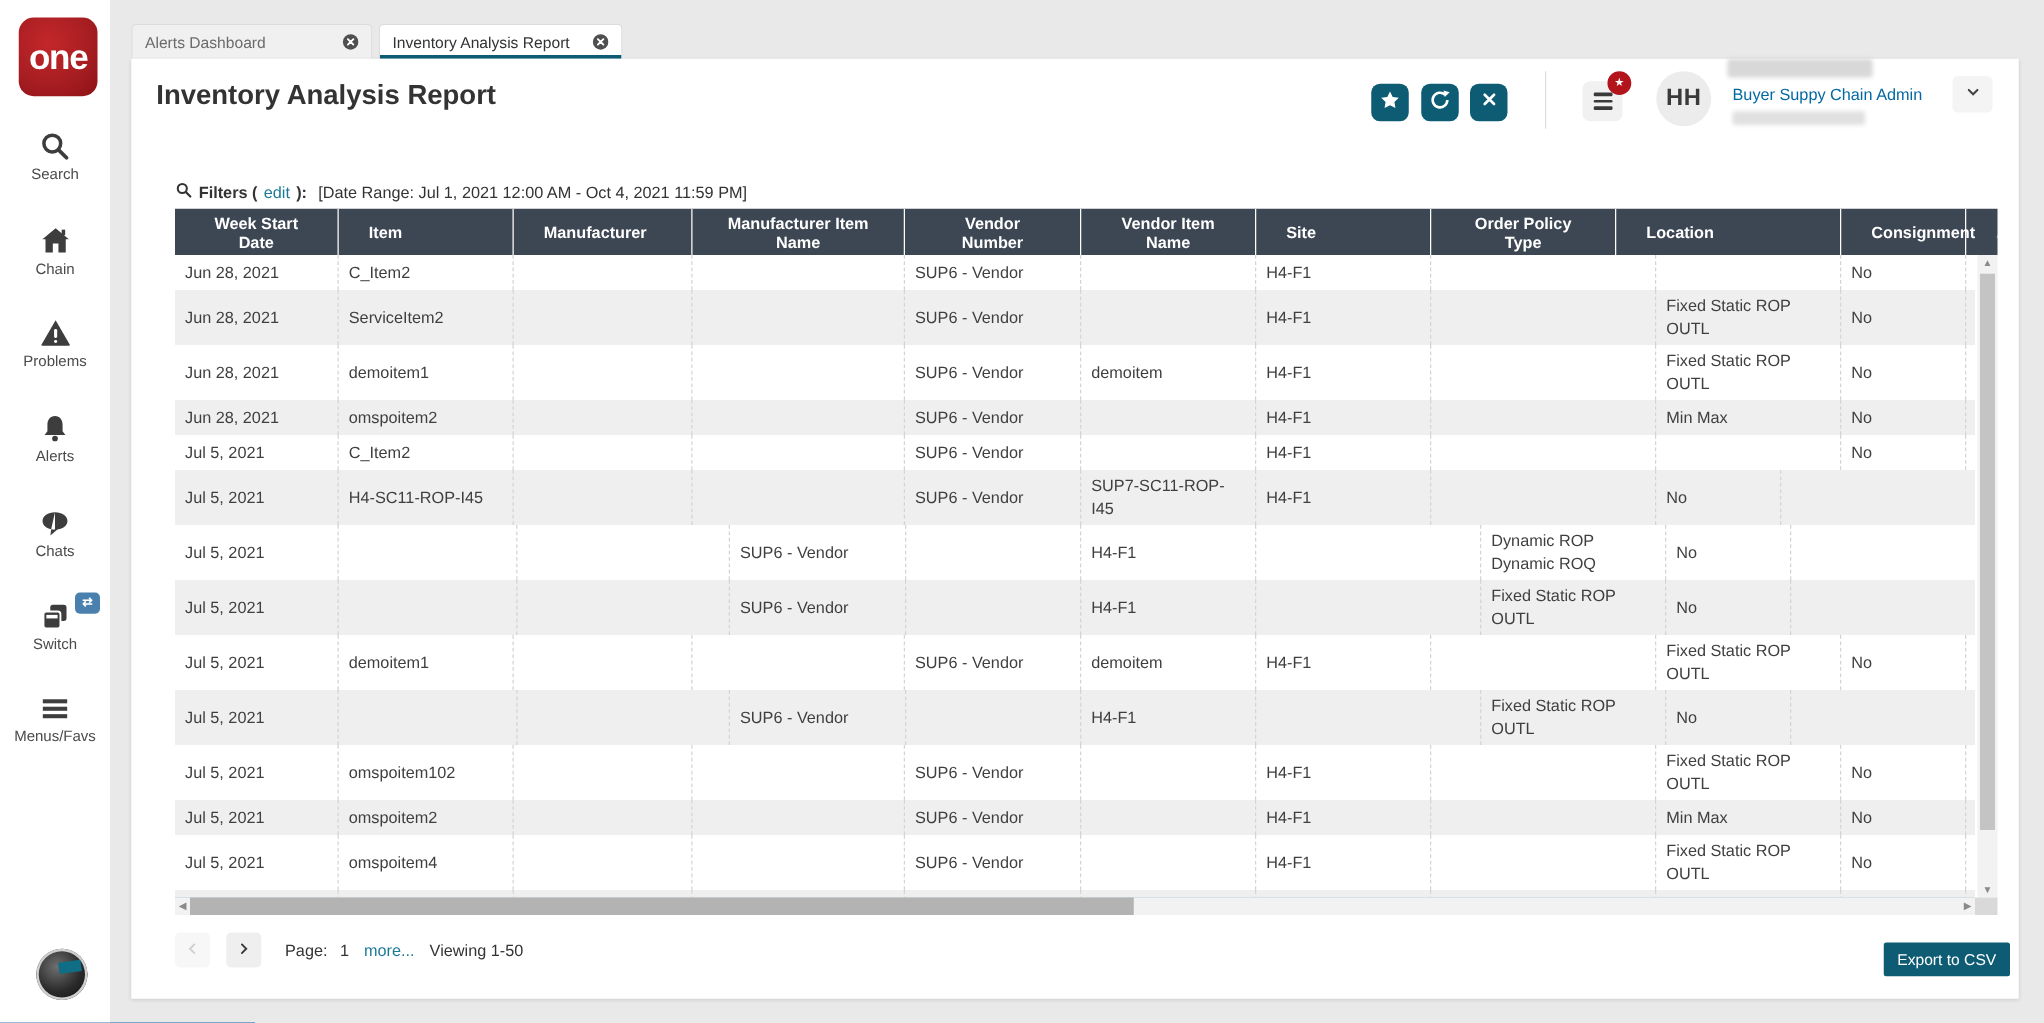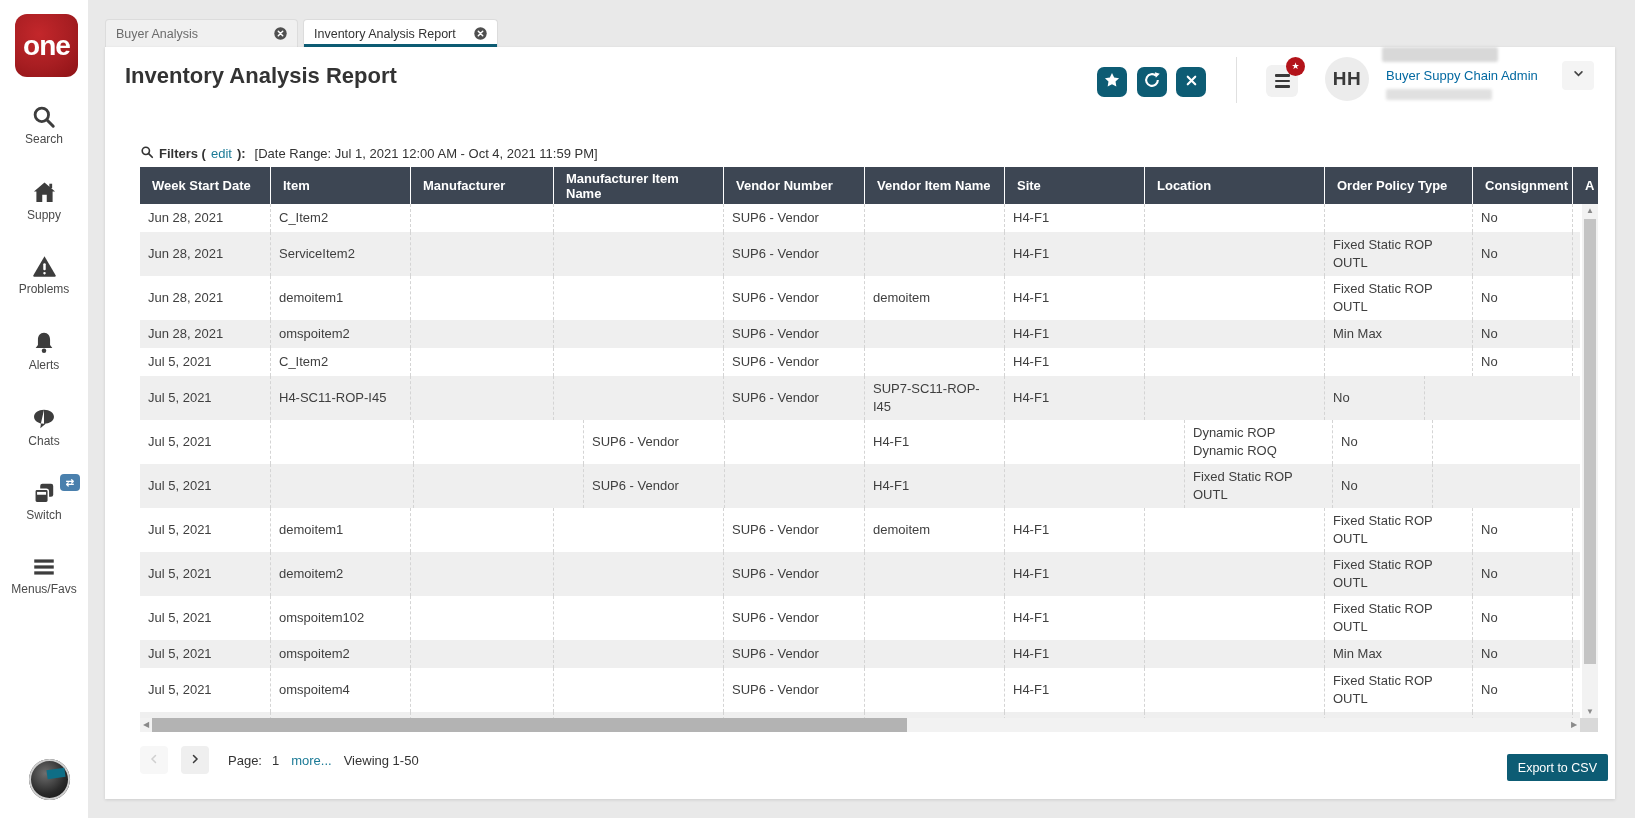--- a/index.html
+++ b/index.html
@@ -58,22 +58,22 @@
 
   
   .filters { position:absolute; left:35px; top:98px; display:flex; align-items:center; gap:5px; font-size:13px; color:#333; }
   .filters .b { font-weight:bold; }
   .filters a { color:#1b7a96; text-decoration:none; cursor:pointer; }
 
   
   .grid { position:absolute; left:35px; top:120px; width:1458px; height:565px; }
   .grid-header { position:absolute; left:0; top:0; width:1458px; height:37px; background:#3d4653;
                  display:flex; overflow:hidden; }
-  .th { flex:none; padding:3px 12px; color:#ffffff; font-size:13px; font-weight:bold; line-height:15px;
-        display:flex; align-items:center; border-left:1px solid #fdfdfd; cursor:pointer; }
+  .th { flex:none; padding:3px 24px; color:#ffffff; font-size:13px; font-weight:bold; line-height:15px;
+        display:flex; align-items:center; border-left:1px solid #fdfdfd; cursor:pointer;text-align:center; }
   .th:first-child { border-left:none; }
   .grid-body { position:absolute; left:0; top:37px; width:1440px; height:514px; overflow:hidden; background:#0369a1; }
   .tr { display:flex; min-height:28px; background:#ffffff; }
   .tr.alt { background:#efefef; }
   .td { flex:none; padding:4px 8px; font-size:13px; line-height:18px; color:#3f3f3f;
         display:flex; align-items:center; border-left:1px dashed #d4d4d4; }
   .td:first-child { border-left:none; }
 
   .vscroll { position:absolute; left:1442px; top:37px; width:16px; height:514px; background:#f2f2f2; }
   .vscroll .arrow { position:absolute; left:0; width:16px; height:13px; color:#8a8a8a; font-size:8px;
@@ -115,21 +115,21 @@
     <div class="lbl">Search</div>
   </div>
 
   <div class="side-item" style="top:178px">
     <div class="ic">
       <svg width="27" height="27" viewBox="0 0 24 24">
           <path d="M12 3.2 L2.6 11 L4.8 11 L4.8 20.5 L10 20.5 L10 14 L14 14 L14 20.5 L19.2 20.5 L19.2 11 L21.4 11 Z" fill="#3d3d3d"></path>
           <rect x="16.3" y="4.2" width="2.5" height="4" fill="#3d3d3d"></rect>
         </svg>
     </div>
-    <div class="lbl">Suppy</div>
+    <div class="lbl">Chain</div>
   </div>
 
   <div class="side-item" style="top:252px">
     <div class="ic">
       <svg width="27" height="27" viewBox="0 0 24 24">
           <path d="M12 2.8 L22 20 Q22.4 21 21.2 21 L2.8 21 Q1.6 21 2 20 Z" fill="#3d3d3d"></path>
           <rect x="10.9" y="9" width="2.2" height="6.4" rx="1" fill="#fff"></rect>
           <rect x="10.9" y="16.8" width="2.2" height="2.2" rx="1" fill="#fff"></rect>
         </svg>
     </div>
@@ -176,21 +176,21 @@
         </svg>
     </div>
     <div class="lbl">Menus/Favs</div>
   </div>
 
   <div class="side-avatar"></div>
 </div>
 
 <div class="tabbar">
   <div class="tab inactive">
-    <span>Buyer Analysis</span>
+    <span>Alerts Dashboard</span>
     <span class="tab-close">
       <svg width="13" height="13" viewBox="0 0 13 13">
           <circle cx="6.5" cy="6.5" r="6.2" fill="#4f4f4f"></circle>
           <path d="M4.3 4.3 L8.7 8.7 M8.7 4.3 L4.3 8.7" stroke="#fff" stroke-width="1.5" stroke-linecap="round"></path>
         </svg>
     </span>
   </div>
   <div class="tab active">
     <span>Inventory Analysis Report</span>
     <span class="tab-close">
@@ -266,22 +266,22 @@
 
   <div class="grid">
     <div class="grid-header">
         <div class="th" style="width: 130px;">Week Start Date</div>
         <div class="th" style="width: 140px;">Item</div>
         <div class="th" style="width: 143px;">Manufacturer</div>
         <div class="th" style="width: 170px;">Manufacturer Item Name</div>
         <div class="th" style="width: 141px;">Vendor Number</div>
         <div class="th" style="width: 140px;">Vendor Item Name</div>
         <div class="th" style="width: 140px;">Site</div>
+        <div class="th" style="width: 148px;">Order Policy Type</div>
         <div class="th" style="width: 180px;">Location</div>
-        <div class="th" style="width: 148px;">Order Policy Type</div>
         <div class="th" style="width: 100px;">Consignment</div>
         <div class="th" style="width: 60px;">A</div>
       </div>
     <div class="grid-body">
         <div class="tr">
           <div class="td" style="width: 130px;">Jun 28, 2021</div>
           <div class="td" style="width: 140px;">C_Item2</div>
           <div class="td" style="width: 143px;"></div>
           <div class="td" style="width: 170px;"></div>
           <div class="td" style="width: 141px;">SUP6 - Vendor</div>
@@ -388,21 +388,20 @@
           <div class="td" style="width: 141px;">SUP6 - Vendor</div>
           <div class="td" style="width: 140px;">demoitem</div>
           <div class="td" style="width: 140px;">H4-F1</div>
           <div class="td" style="width: 180px;"></div>
           <div class="td" style="width: 148px;">Fixed Static ROP OUTL</div>
           <div class="td" style="width: 100px;">No</div>
           <div class="td" style="width: 60px;"></div>
         </div>
         <div class="tr alt">
           <div class="td" style="width: 130px;">Jul 5, 2021</div>
-          <div class="td" style="width: 140px;">demoitem2</div>
           <div class="td" style="width: 143px;"></div>
           <div class="td" style="width: 170px;"></div>
           <div class="td" style="width: 141px;">SUP6 - Vendor</div>
           <div class="td" style="width: 140px;"></div>
           <div class="td" style="width: 140px;">H4-F1</div>
           <div class="td" style="width: 180px;"></div>
           <div class="td" style="width: 148px;">Fixed Static ROP OUTL</div>
           <div class="td" style="width: 100px;">No</div>
           <div class="td" style="width: 60px;"></div>
         </div>

